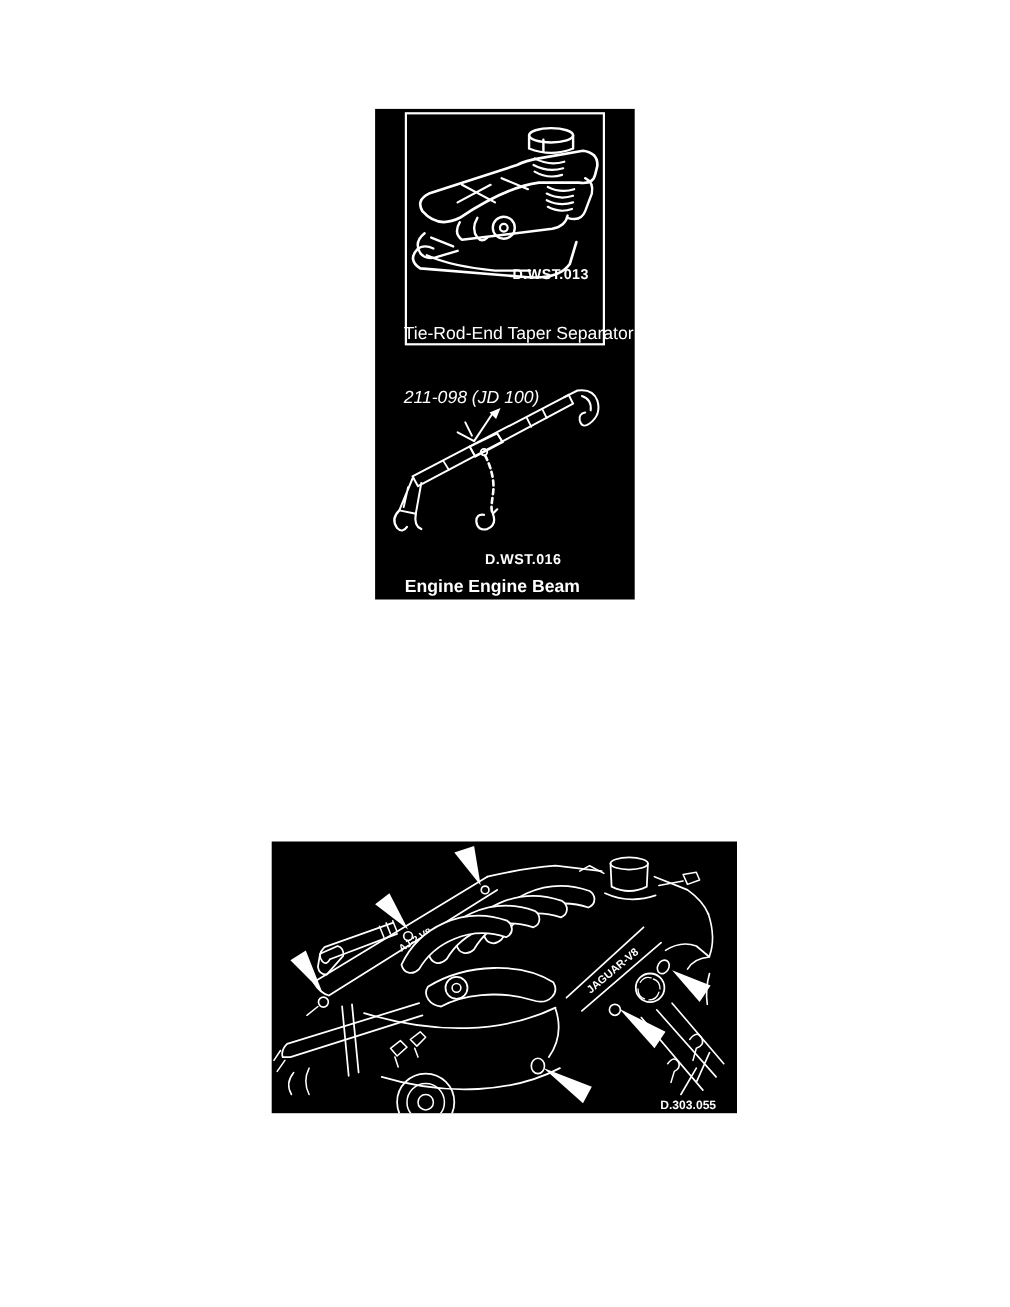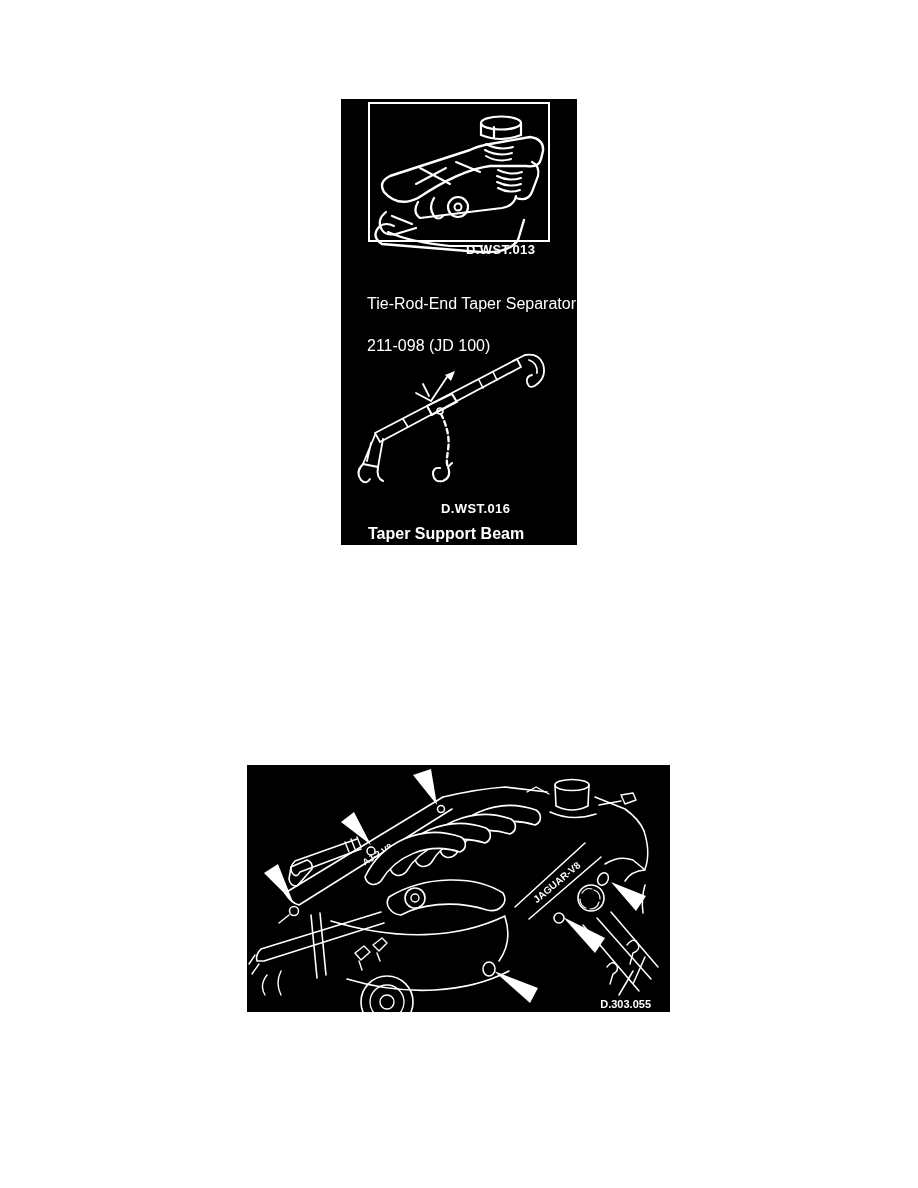--- a/index.html
+++ b/index.html
@@ -1,28 +1,28 @@
 <!DOCTYPE html>
 <html><head>
 <meta charset="utf-8">
 <style>
   html,body{margin:0;padding:0;background:#ffffff;}
   .page{position:relative;width:918px;height:1188px;background:#ffffff;overflow:hidden;
         font-family:"Liberation Sans", sans-serif;}
   
   .tools-panel{position:absolute;left:341px;top:99px;width:236px;height:446px;background:#000;}
-  .tool-box{position:absolute;left:27px;top:3px;width:182px;height:140px;border:2px solid #fff;
+  .tool-box{position:absolute;left:27px;top:3px;width:182px;height:212px;border:2px solid #fff;
             box-sizing:border-box;}
   .tool-box svg{position:absolute;left:0;top:0;}
   .fig-label{position:absolute;color:#fff;font-size:13px;font-weight:bold;letter-spacing:.4px;white-space:nowrap;}
   .label-013{left:96px;top:138px;}
   .label-016{left:100px;top:402px;}
   .caption{position:absolute;color:#fff;font-size:16px;white-space:nowrap;}
   .cap1{left:26px;top:196px;}
-  .cap-part{left:26px;top:238px;}
+  .cap-part{left:26px;top:254px;font-style:italic;}
   .cap2{left:27px;top:426px;font-weight:bold;}
   .tool2-svg{position:absolute;left:12px;top:252px;}
   
   .engine-panel{position:absolute;left:247px;top:765px;width:423px;height:247px;background:#000;}
   .engine-panel svg{position:absolute;left:0;top:0;}
   
   .ln{fill:none;stroke:#fff;stroke-linecap:round;stroke-linejoin:round;}
   .fillw{fill:#fff;stroke:none;}
   .blkfill{fill:#000;stroke:#fff;stroke-linejoin:round;}
   .cast{fill:#fff;font-family:"Liberation Sans",sans-serif;font-weight:bold;}
@@ -81,21 +81,21 @@
       <path class="ln" stroke-width="2" d="M95,116 Q99,126 90,130 Q81,132 80,123 Q80,116 87,117 M95,116 L99,112"></path>
 
       <path class="ln" stroke-width="1.8" d="M22,84 L10,113 M30,88 L25,116 M10,113 L25,116 M18,92 L14,110"></path>
       <path class="ln" stroke-width="2" d="M10,113 Q2,121 8,129 Q13,134 17,128 M25,116 Q23,127 30,130"></path>
 
       <path class="ln" stroke-width="1.8" d="M160,10 L172,4 M172,4 Q186,2 190,13 Q194,26 183,34 Q176,39 174,31 Q173,25 179,24 M176,9 Q185,12 184,22"></path>
     </svg>
 
     <div class="fig-label label-016">D.WST.016</div>
 
-    <div class="caption cap2">Taper Support Beam</div>
+    <div class="caption cap2">Engine Engine Beam</div>
   </section>
 
   <section class="engine-panel">
     <svg width="423" height="247" viewBox="0 0 423 247">
 
       <g>
         <path class="ln" stroke-width="1.6" d="M38,128 L196,32 M52,140 L205,44 M38,128 Q44,138 52,140"></path>
         <circle class="ln" cx="194" cy="44" r="3.5" stroke-width="1.5"></circle>
         <circle class="ln" cx="124" cy="86" r="4" stroke-width="1.5"></circle>
         <text class="cast" font-size="9" text-anchor="middle" transform="translate(132,92) rotate(-31)">AJ-2 V8</text>

